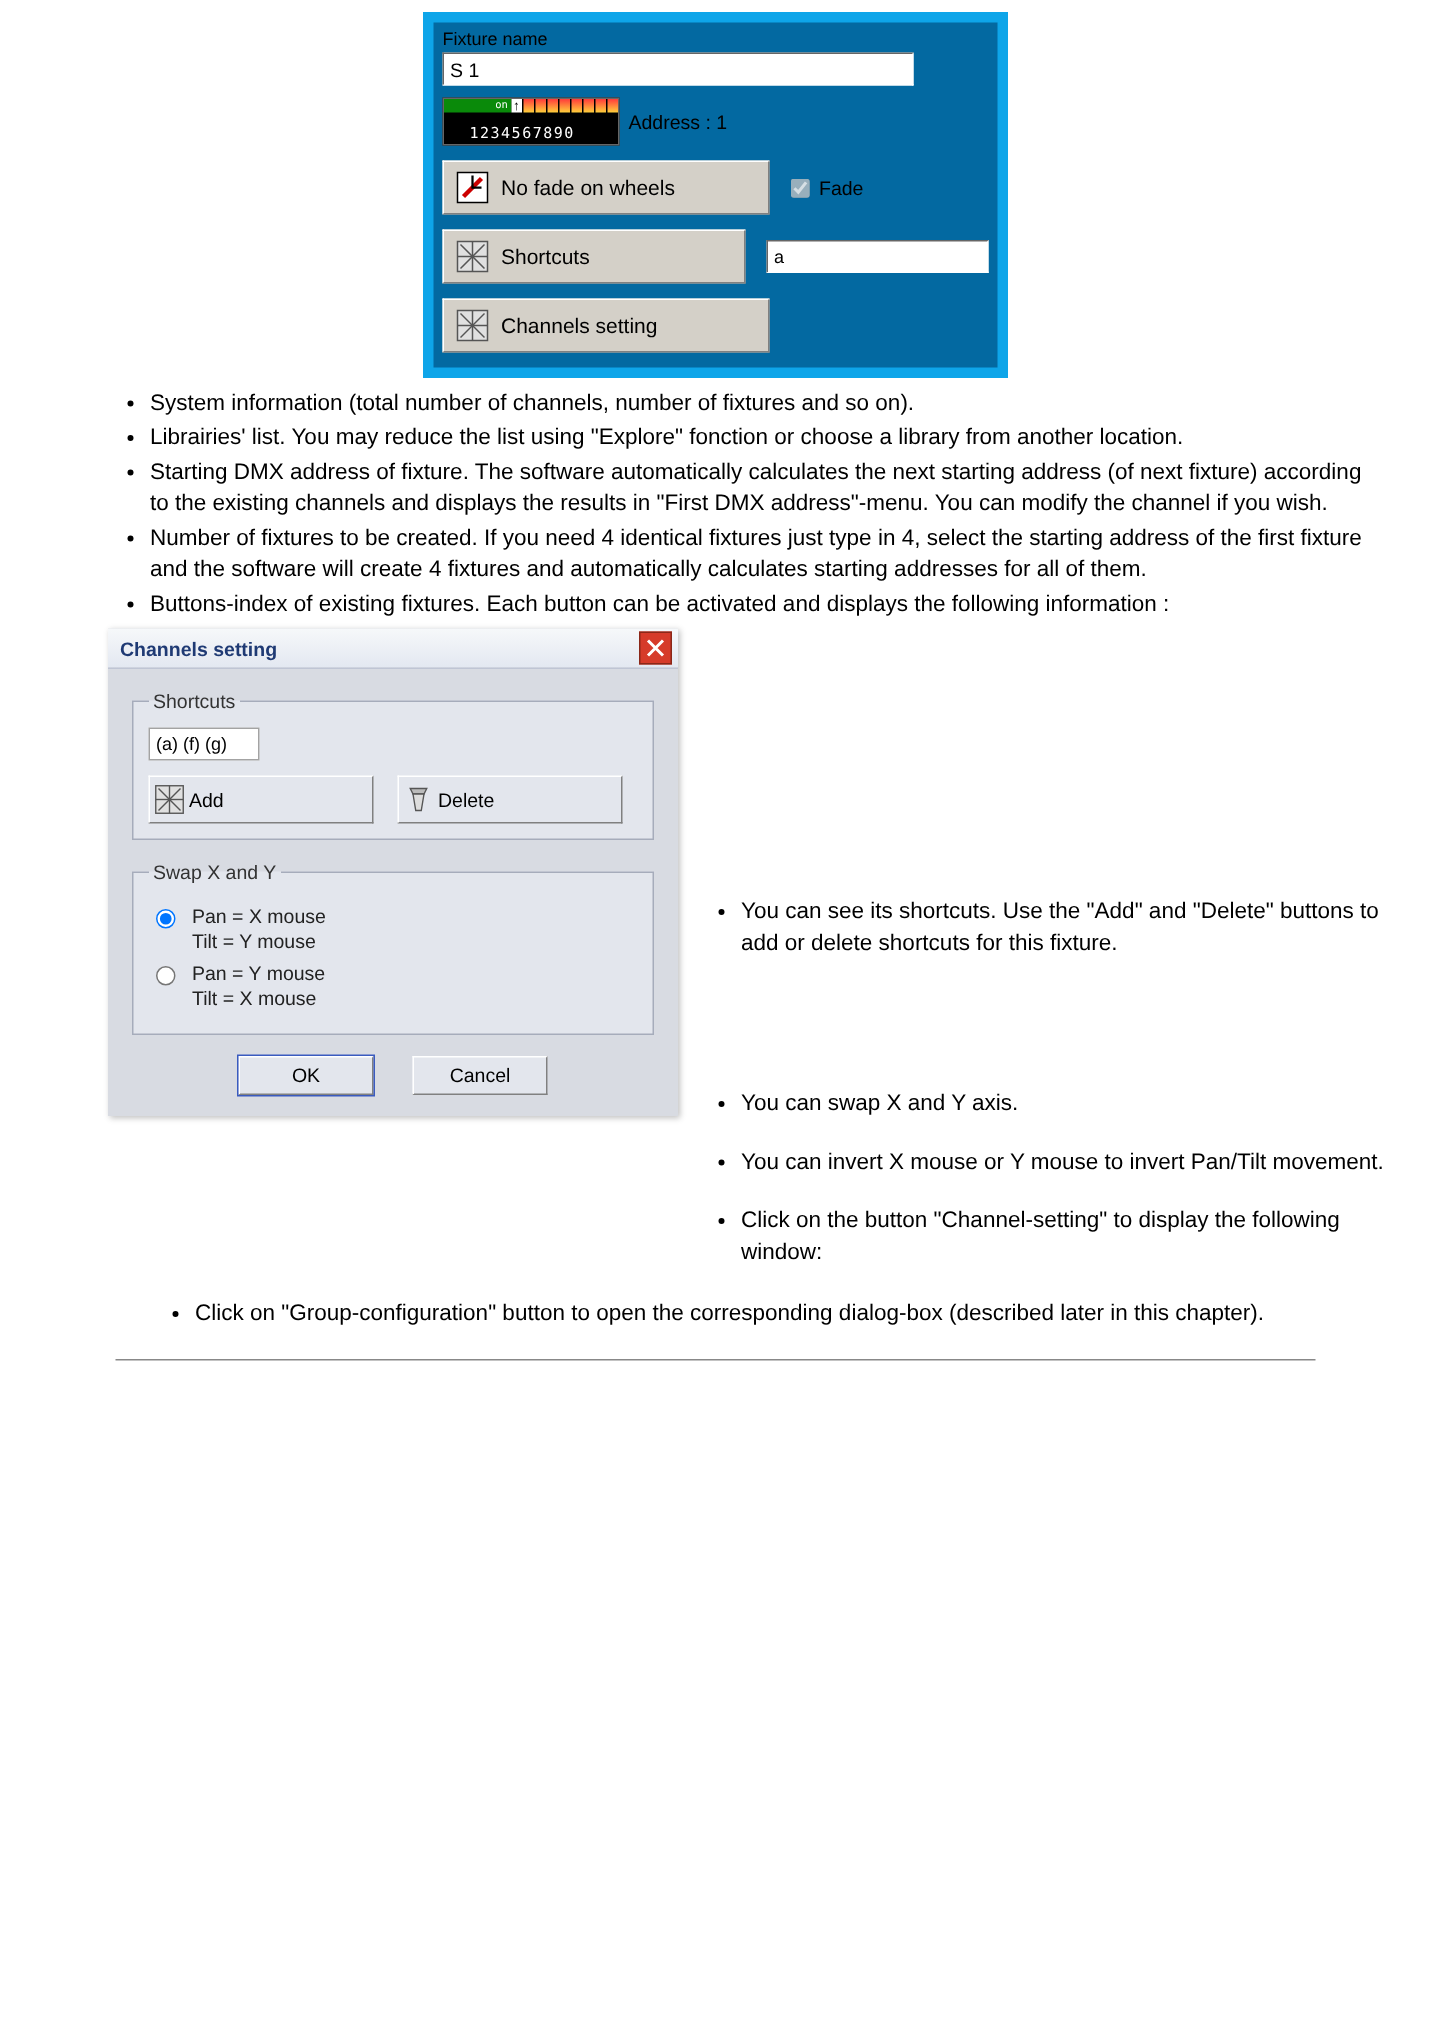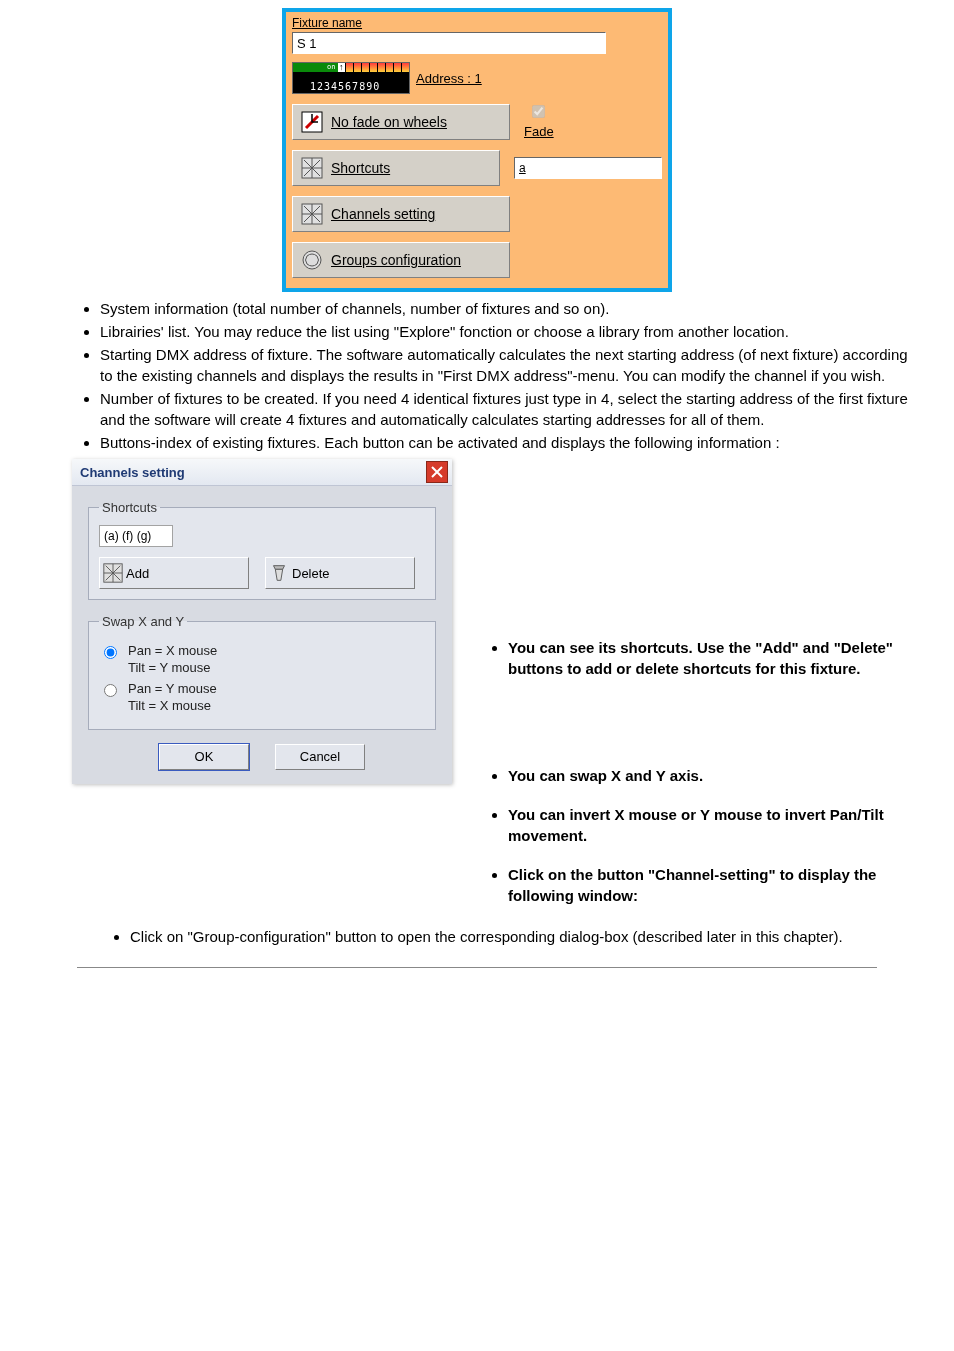--- a/index.html
+++ b/index.html
@@ -30,25 +30,24 @@
     margin: 20px auto 0 auto;
     width: 800px;
     height: 1px;
     background: #888;
   }
 
   
   .fixture-panel {
     width: 390px;
     margin: 0 auto 6px auto;
-    background: #fdba74;
-    border: 4px solid #0ea5e9;
+    background: #0369a1;
+    border: 7px solid #0ea5e9;
     padding: 4px 6px 10px 4px;
     box-sizing: border-box;
-    text-decoration: underline;
   }
   .fp-label {
     font-size: 12px;
     margin: 0 2px 2px 2px;
   }
   .fp-input {
     width: 314px;
     height: 22px;
     border: 1px solid #888;
     border-top-color: #666;
@@ -148,21 +147,20 @@
   .fp-btn .lbl {
     flex: 1;
     text-align: left;
     font-size: 14px;
   }
   .fp-fade {
     display: flex;
     align-items: center;
     gap: 6px;
     font-size: 13px;
-    flex-direction: column;
   }
   .fp-fade input { margin: 0; }
   .fp-shortcut-box {
     width: 148px;
     height: 22px;
     border: 1px solid #888;
     border-top-color: #666;
     border-left-color: #666;
     border-right-color: #fff;
     border-bottom-color: #fff;
@@ -288,23 +286,22 @@
     display: flex;
     align-items: flex-start;
   }
   .side-text {
     flex: 1;
     margin-left: 20px;
     padding-right: 30px;
   }
   .side-text ul {
     list-style: disc;
-    margin: 0 0 0 36px;
+    margin: 0 0 0 22px;
     padding: 0;
-    font-weight: bold;
   }
   .side-text ul > li {
     margin: 2px 0 18px 0;
     line-height: 1.4;
     font-size: 15px;
   }
   .gap-top { height: 180px; }
   .gap-mid { height: 66px; }
 </style>
 </head>
@@ -380,31 +377,20 @@
                 <line x1="20" y1="4" x2="4" y2="20"></line>
                 <line x1="12" y1="2" x2="12" y2="22"></line>
                 <line x1="2" y1="12" x2="22" y2="12"></line>
               </g>
             </svg>
         </span>
         <span class="lbl">Channels setting</span>
       </button>
     </div>
 
-    <div class="fp-btn-row">
-      <button class="fp-btn">
-        <span class="icon">
-          <svg viewBox="0 0 24 24">
-              <circle cx="12" cy="12" r="9" fill="#ddd" stroke="#555"></circle>
-              <path d="M7 8 Q12 4 17 8 M7 16 Q12 20 17 16 M7 8 Q4 12 7 16 M17 8 Q20 12 17 16" stroke="#555" fill="none"></path>
-            </svg>
-        </span>
-        <span class="lbl">Groups configuration</span>
-      </button>
-    </div>
   </div>
 
   <ul class="text-list">
     <li>System information (total number of channels, number of fixtures and so on).</li>
     <li>Librairies' list. You may reduce the list using "Explore" fonction or choose a library from another location.</li>
     <li>Starting DMX address of fixture. The software automatically calculates the next starting address (of next fixture) according to the existing channels and displays the results in "First DMX address"-menu. You can modify the channel if you wish.</li>
     <li>Number of fixtures to be created. If you need 4 identical fixtures just type in 4, select the starting address of the first fixture and the software will create 4 fixtures and automatically calculates starting addresses for all of them.</li>
     <li>Buttons-index of existing fixtures. Each button can be activated and displays the following information :</li>
   </ul>
 

